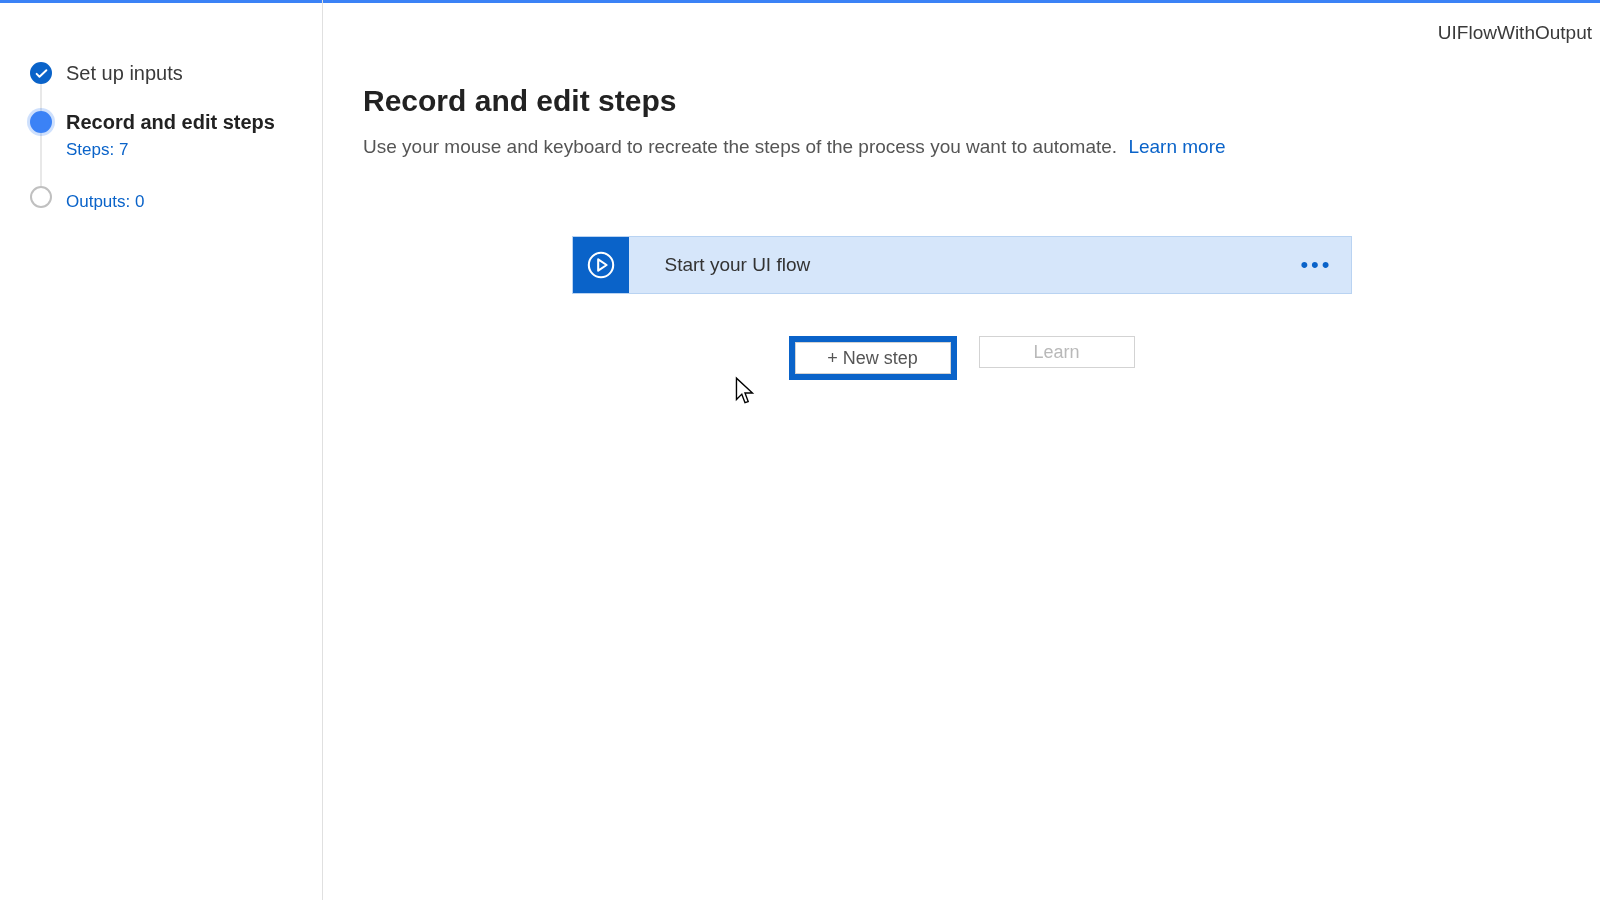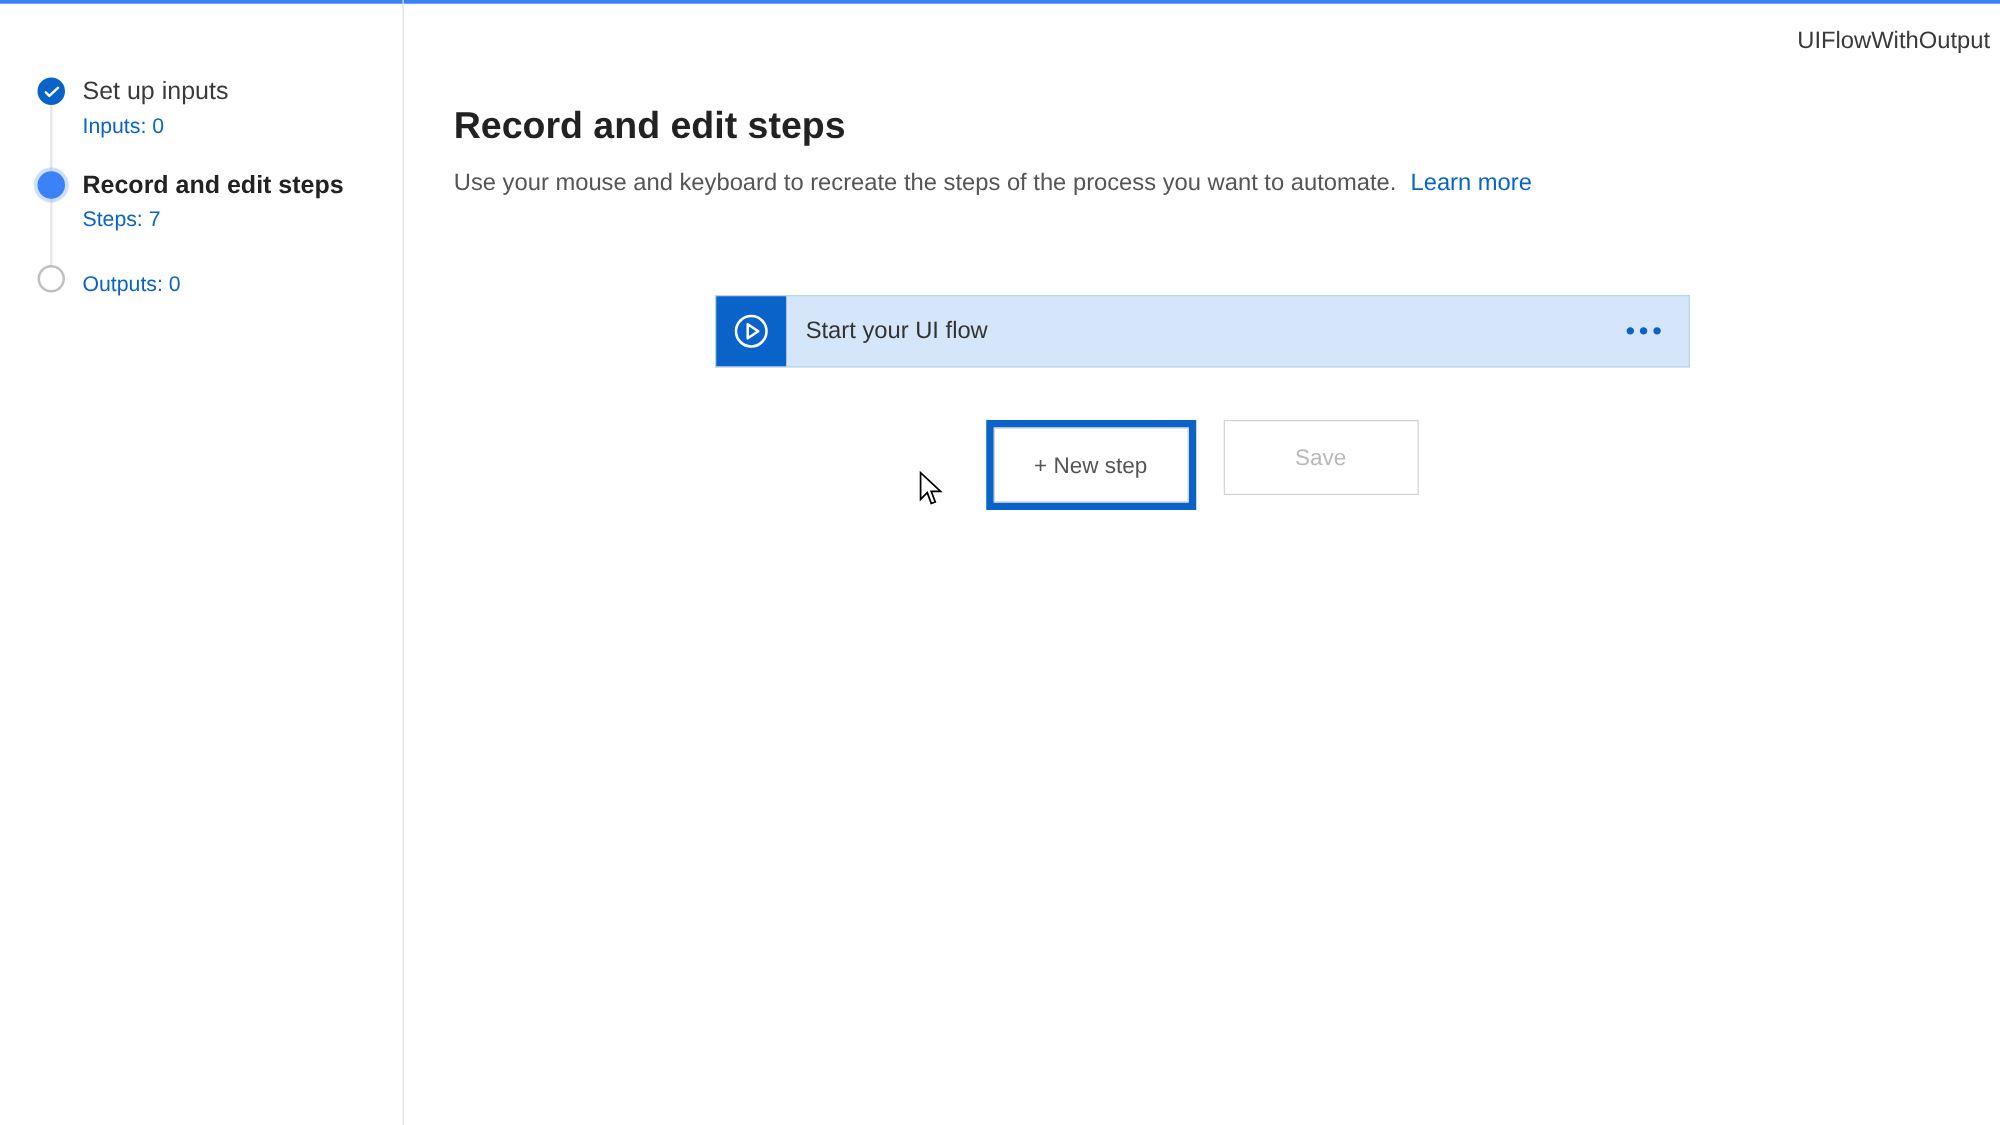--- a/index.html
+++ b/index.html
@@ -68,40 +68,41 @@
 
   
   .flow-card {
     margin: 78px auto 0 auto;
     width: 780px;
     height: 58px;
     display: flex;
     align-items: center;
     background: #d6e6fa;
     border: 1px solid #b9d3f2;
+    gap: 20px;
   }
   .flow-card .icon-box {
     width: 56px; height: 100%;
     background: #0a63c9;
     display: flex; align-items: center; justify-content: center;
   }
   .flow-card .icon-box svg { width: 30px; height: 30px; }
   .flow-card .card-title { font-size: 19px; color: #333; padding-left: 16px; flex: 1; }
   .flow-card .more { padding: 0 18px; cursor: pointer; color: #0a63c9; font-size: 22px; letter-spacing: 3px; }
 
   
   .actions {
     margin: 42px auto 0 auto;
     width: 780px;
     display: flex;
     justify-content: center;
     gap: 22px;
   }
   .btn {
-    height: 60px;
+    height: 32px;
     min-width: 156px;
     border: 1px solid #d3d3d3;
     background: #ffffff;
     font-size: 18px;
     color: #555;
     display: flex; align-items: center; justify-content: center;
     cursor: pointer;
   }
   .btn.save { color: #b9b9b9; }
   .btn-highlight-wrap {
@@ -126,21 +127,20 @@
 <div class="app">
   <aside class="sidebar">
     <ul class="steps">
       <li class="step">
         <span class="step-bullet done">
           <svg viewBox="0 0 16 16">
               <path d="M2 8.5l3.5 3.5L14 4" stroke="#ffffff" stroke-width="2.4" fill="none" stroke-linecap="round" stroke-linejoin="round"></path>
             </svg>
         </span>
         <div class="step-title">Set up inputs</div>
-        <div class="step-sub">Inputs: 0</div>
       </li>
       <li class="step current">
         <span class="step-bullet current"></span>
         <div class="step-title">Record and edit steps</div>
         <div class="step-sub">Steps: 7</div>
       </li>
       <li class="step">
         <span class="step-bullet"></span>
         <div class="step-sub">Outputs: 0</div>
       </li>
@@ -164,20 +164,20 @@
         </svg>
       </div>
       <div class="card-title">Start your UI flow</div>
       <div class="more">•••</div>
     </div>
 
     <div class="actions" style="position:relative;">
       <span class="btn-highlight-wrap">
         <button class="btn">+ New step</button>
       </span>
-      <button class="btn save">Save</button>
+      <button class="btn save">Learn</button>
 
       <svg class="cursor-pointer" style="left:160px; top:40px;" viewBox="0 0 24 30">
         <path d="M4 2 L4 22 L9 17 L12 25 L15 24 L12 16 L19 16 Z" fill="#ffffff" stroke="#000000" stroke-width="1.3"></path>
       </svg>
     </div>
   </main>
 </div>
 
 </body></html>

